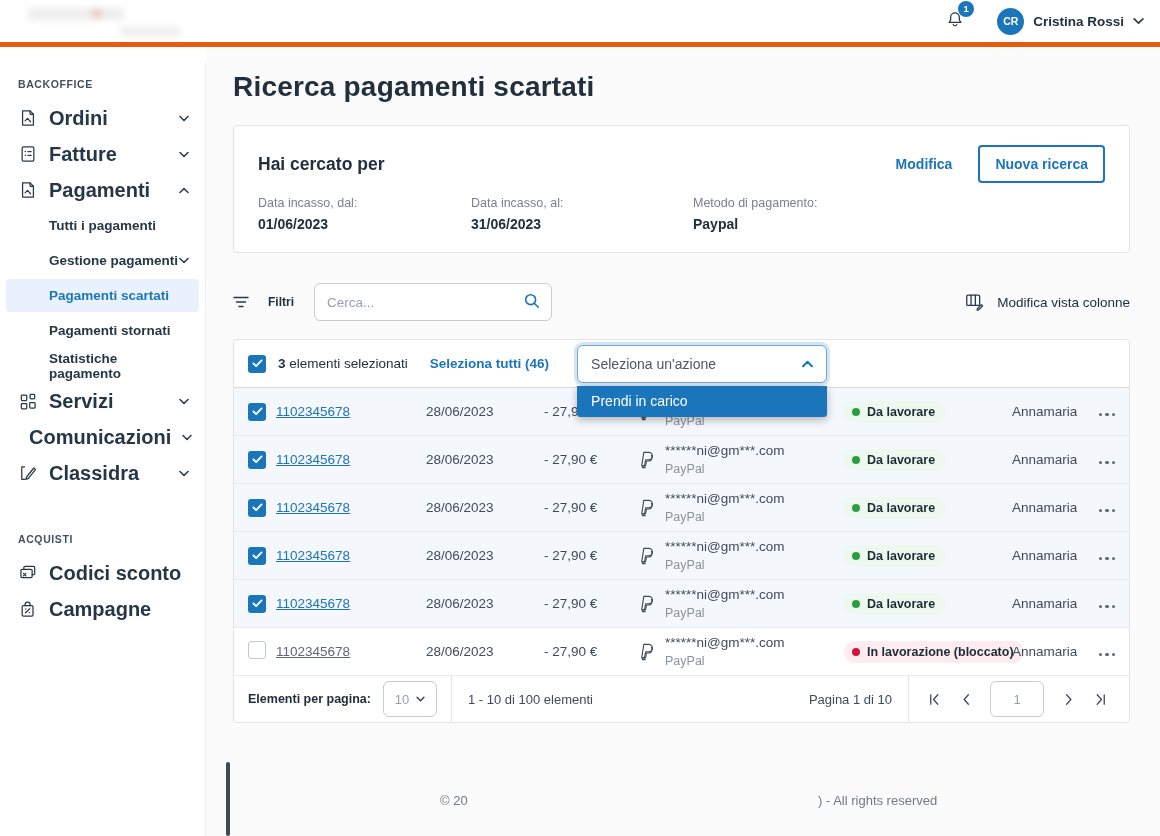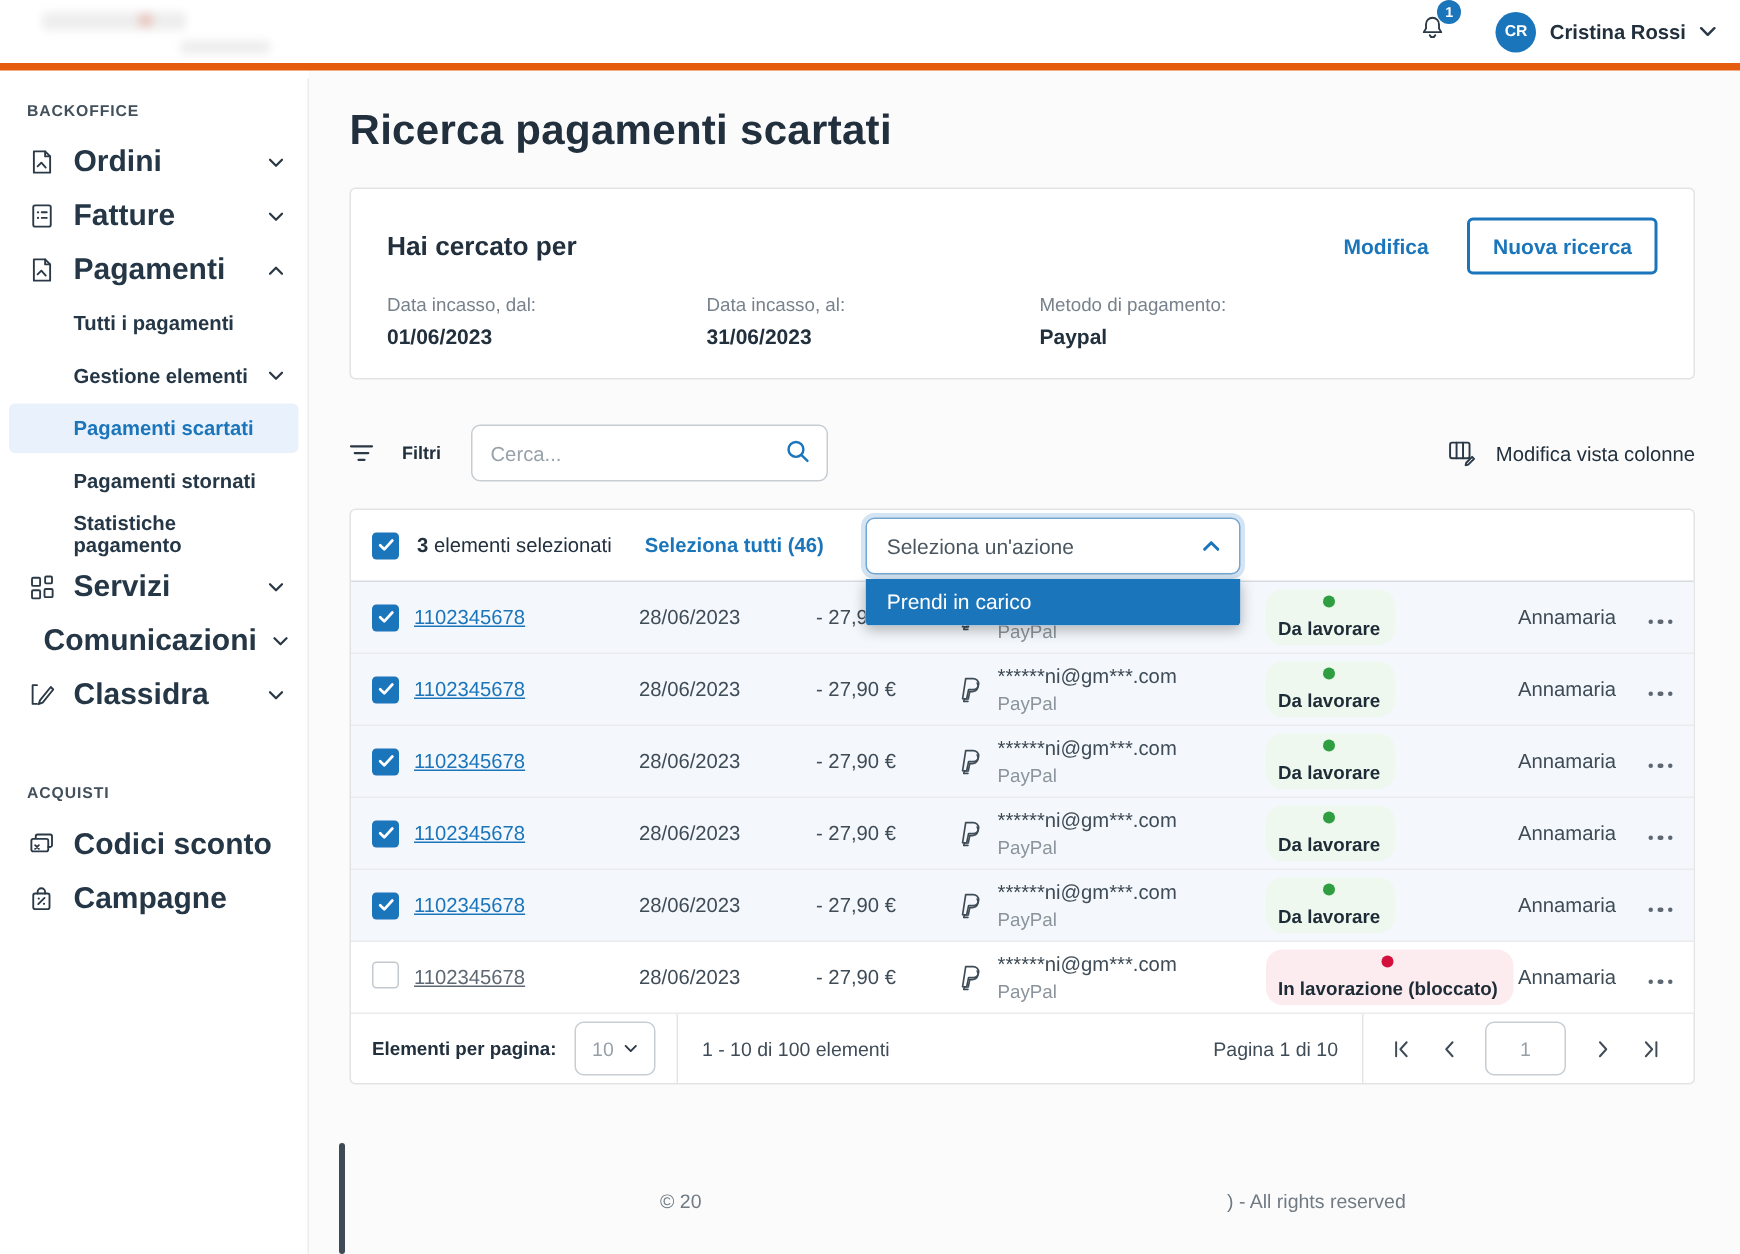--- a/index.html
+++ b/index.html
@@ -19,21 +19,21 @@
   .nav-item.active::after { content:""; position:absolute; left:-14px; right:-14px; bottom:-5px; height:5px; background:#22303e; z-index:2; }
   .accent-bar { position:absolute; top:42px; left:0; width:1160px; height:5px; background:#e65c0f; z-index:1; }
   .top-right { margin-left:auto; display:flex; align-items:center; margin-right:16px; }
   .bell-wrap { position:relative; margin-right:32px; cursor:pointer; }
   .badge { position:absolute; top:-8px; right:-9px; width:16px; height:16px; border-radius:50%; background:#1b75bb; color:#fff; font-size:9.5px; font-weight:700; display:flex; align-items:center; justify-content:center; }
   .user { display:flex; align-items:center; gap:9px; cursor:pointer; }
   .avatar { width:27px; height:27px; border-radius:50%; background:#1b75bb; color:#fff; font-size:10.5px; font-weight:700; display:flex; align-items:center; justify-content:center; }
   .username { font-size:13.5px; font-weight:600; }
 
   
-  .sidebar { position:absolute; top:52px; left:0; width:206px; bottom:0; background:#fff; border-right:1px solid #ededed; padding-top:16px; z-index:2; }
+  .sidebar { position:absolute; top:62px; left:0; width:206px; bottom:0; background:#fff; border-right:1px solid #ededed; padding-top:16px; z-index:2; }
   .side-label { padding:0 18px; font-size:10.5px; letter-spacing:.6px; color:#42505c; font-weight:600; margin-bottom:10px; }
   .side-item { height:36px; display:flex; align-items:center; padding:0 16px 0 18px; gap:11px; font-size:20px; font-weight:600; color:#253746; cursor:pointer; }
   .side-item .chev { margin-left:auto; display:flex; }
   .sub-item { height:35px; display:flex; align-items:center; padding:0 16px 0 49px; font-size:13.5px; font-weight:600; color:#253746; cursor:pointer; }
   .sub-item .chev { margin-left:auto; display:flex; }
   .sub-item.active { background:#e9f2fc; color:#1b75bb; margin:1px 6px; padding-left:43px; border-radius:4px; height:33px; }
   .side-gap { height:42px; }
   .scroll-thumb { position:absolute; left:226px; bottom:0; width:4px; height:74px; background:#3f4a54; border-radius:2px; z-index:4; }
 
   
@@ -81,21 +81,21 @@
   .c-cb { width:28px; flex:0 0 28px; }
   .c-id { width:150px; flex:0 0 150px; }
   .c-id a { color:#1b75bb; text-decoration:underline; cursor:pointer; }
   .row:not(.selected) .c-id a { color:#5d6873; }
   .c-date { width:118px; flex:0 0 118px; }
   .c-amt { width:95px; flex:0 0 95px; }
   .c-method { width:205px; flex:0 0 205px; display:flex; align-items:center; gap:10px; }
   .m-email { font-size:13.5px; color:#3f4c57; line-height:1.25; }
   .m-label { font-size:12.5px; color:#8b949c; margin-top:2px; }
   .c-status { width:168px; flex:0 0 168px; }
-  .pill { display:inline-flex; align-items:center; gap:7px; padding:4px 10px 4px 8px; border-radius:11px; font-size:12.5px; font-weight:700; color:#1d2b36; white-space:nowrap;flex-direction:column; }
+  .pill { display:inline-flex; align-items:center; gap:7px; padding:4px 10px 4px 8px; border-radius:11px; font-size:12.5px; font-weight:700; color:#1d2b36; white-space:nowrap; }
   .pill.green { background:#eef8ee; }
   .pill.red { background:#fcecf0; }
   .dot { width:8px; height:8px; border-radius:50%; flex:0 0 8px; }
   .pill.green .dot { background:#2f9e41; }
   .pill.red .dot { background:#d50f3c; }
   .c-op { flex:1; }
   .c-dots { width:36px; flex:0 0 36px; text-align:right; cursor:pointer; }
   .c-dots i { display:inline-block; width:3.5px; height:3.5px; border-radius:50%; background:#5d6873; margin-left:3px; }
 
   
@@ -189,21 +189,21 @@
         <svg width="10" height="7" viewBox="0 0 10 7">
           <polyline class="icn" points="1,5.5 5,1.5 9,5.5"></polyline>
         </svg>
       </span>
   </div>
 
   <div class="sub-item">
     <span>Tutti i pagamenti</span>
   </div>
   <div class="sub-item">
-    <span>Gestione elementi</span>
+    <span>Gestione pagamenti</span>
     <span class="chev">
         <svg width="10" height="7" viewBox="0 0 10 7">
           <polyline class="icn" points="1,1.5 5,5.5 9,1.5"></polyline>
         </svg>
       </span>
   </div>
   <div class="sub-item active">
     <span>Pagamenti scartati</span>
   </div>
   <div class="sub-item">

